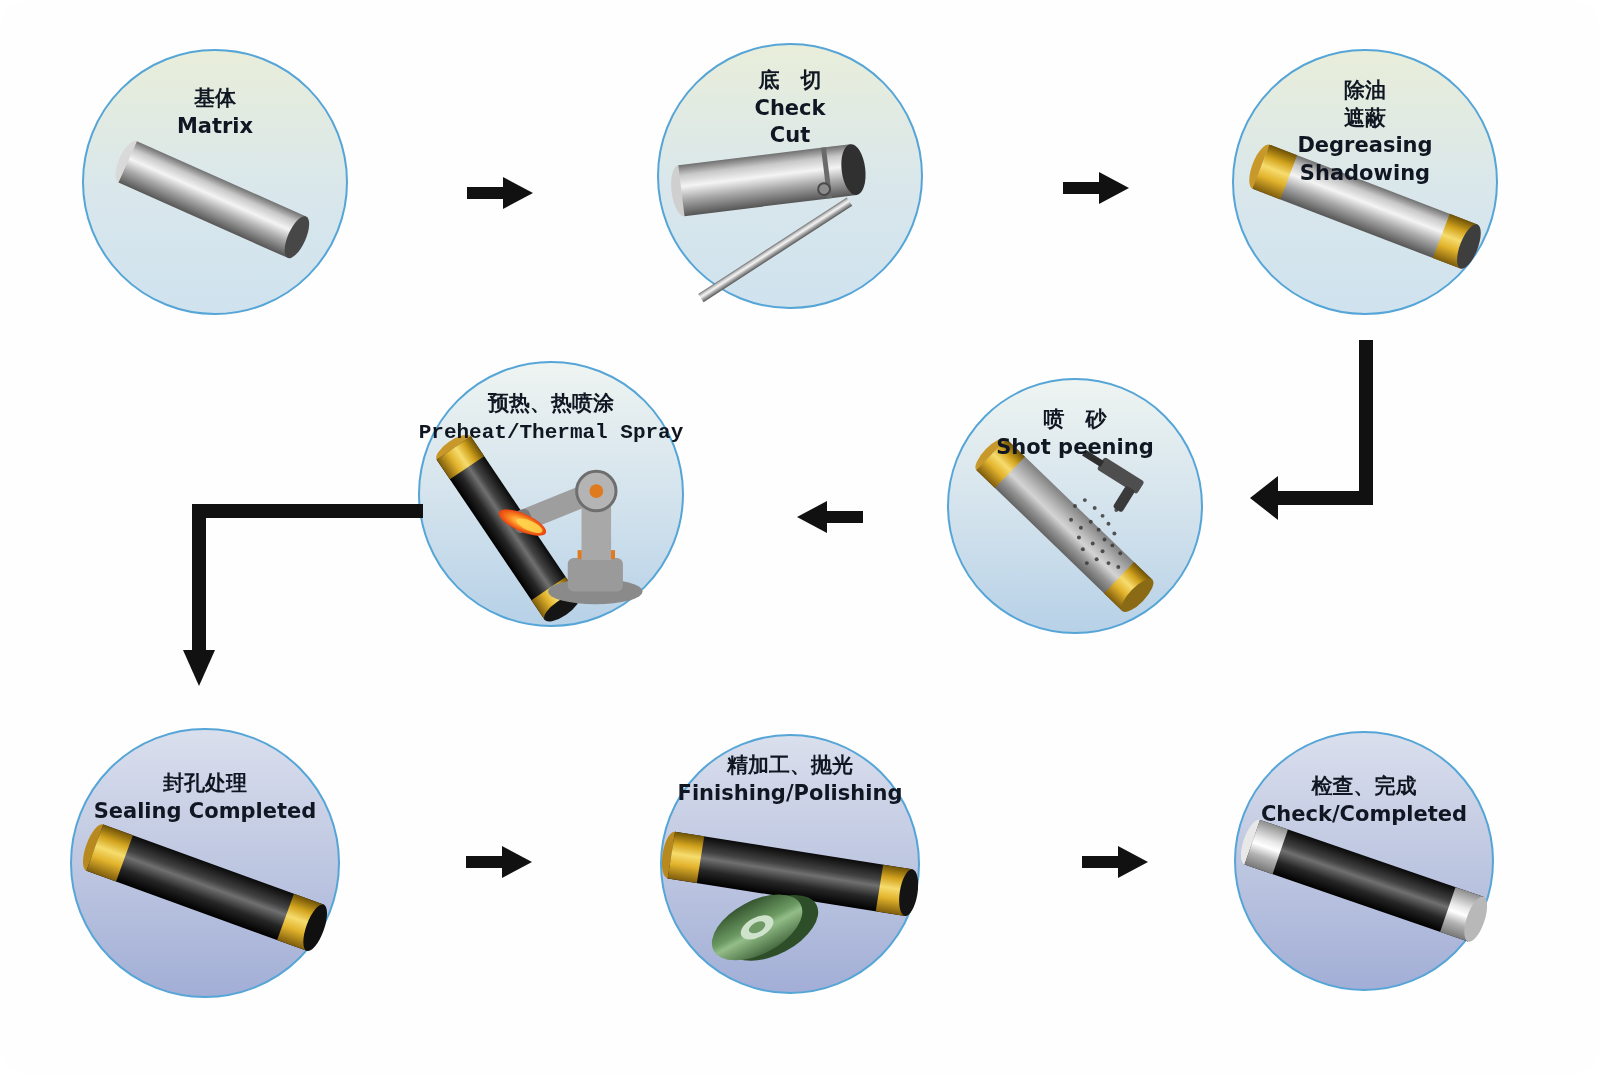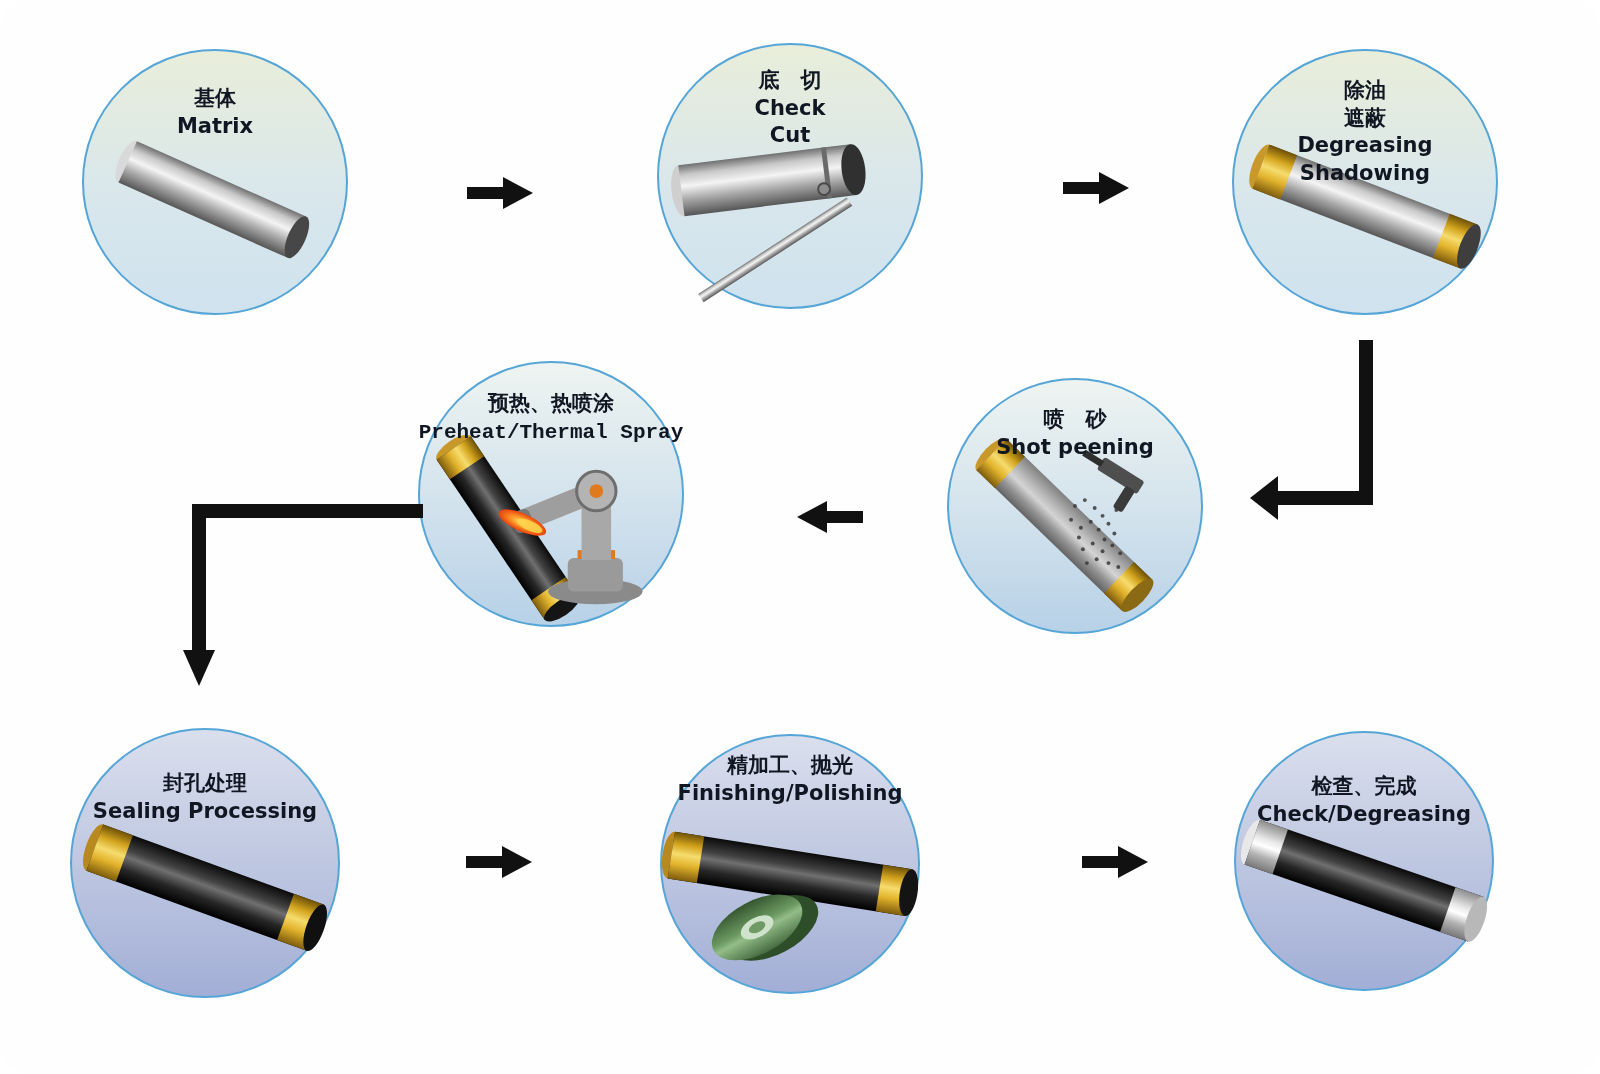--- a/index.html
+++ b/index.html
@@ -216,21 +216,21 @@
     <svg class="illus" viewBox="0 0 270 270">
       <g transform="rotate(20 135 160)">
         <ellipse cx="16" cy="160" rx="9" ry="25" fill="#b8891e"></ellipse>
         <rect x="16" y="135" width="238" height="50" fill="url(#gBlack)"></rect>
         <rect x="16" y="135" width="32" height="50" fill="url(#gGold)"></rect>
         <rect x="222" y="135" width="32" height="50" fill="url(#gGold)"></rect>
         <ellipse cx="254" cy="160" rx="9" ry="25" fill="#101010"></ellipse>
       </g>
     </svg>
     <div class="label">封孔处理
-Sealing Processing</div>
+Sealing Completed</div>
   </div>
 
   <div class="node row3" id="node-finishing">
     <svg class="illus" viewBox="0 0 260 260">
       <g transform="rotate(9 130 140)">
         <ellipse cx="8" cy="140" rx="9" ry="24" fill="#b8891e"></ellipse>
         <rect x="8" y="116" width="244" height="48" fill="url(#gBlack)"></rect>
         <rect x="8" y="116" width="30" height="48" fill="url(#gGold)"></rect>
         <rect x="222" y="116" width="30" height="48" fill="url(#gGold)"></rect>
         <ellipse cx="252" cy="140" rx="9" ry="24" fill="#141414"></ellipse>
@@ -250,21 +250,21 @@
     <svg class="illus" viewBox="0 0 260 260">
       <g transform="rotate(19 130 150)">
         <ellipse cx="10" cy="150" rx="9" ry="24" fill="#e8e8e8"></ellipse>
         <rect x="10" y="126" width="240" height="48" fill="url(#gBlack)"></rect>
         <rect x="10" y="126" width="30" height="48" fill="url(#gChrome)"></rect>
         <rect x="220" y="126" width="30" height="48" fill="url(#gChrome)"></rect>
         <ellipse cx="250" cy="150" rx="9" ry="24" fill="#b8b8b8"></ellipse>
       </g>
     </svg>
     <div class="label">检查、完成
-Check/Degreasing</div>
+Check/Completed</div>
   </div>
 
   <svg class="arrow" id="arrow-a" width="66" height="44">
     <rect x="0" y="16" width="36" height="12" fill="#111"></rect>
       <polygon points="36,6 66,22 36,38" fill="#111"></polygon>
   </svg>
   <svg class="arrow" id="arrow-b" width="66" height="44">
     <rect x="0" y="16" width="36" height="12" fill="#111"></rect>
       <polygon points="36,6 66,22 36,38" fill="#111"></polygon>
   </svg>

